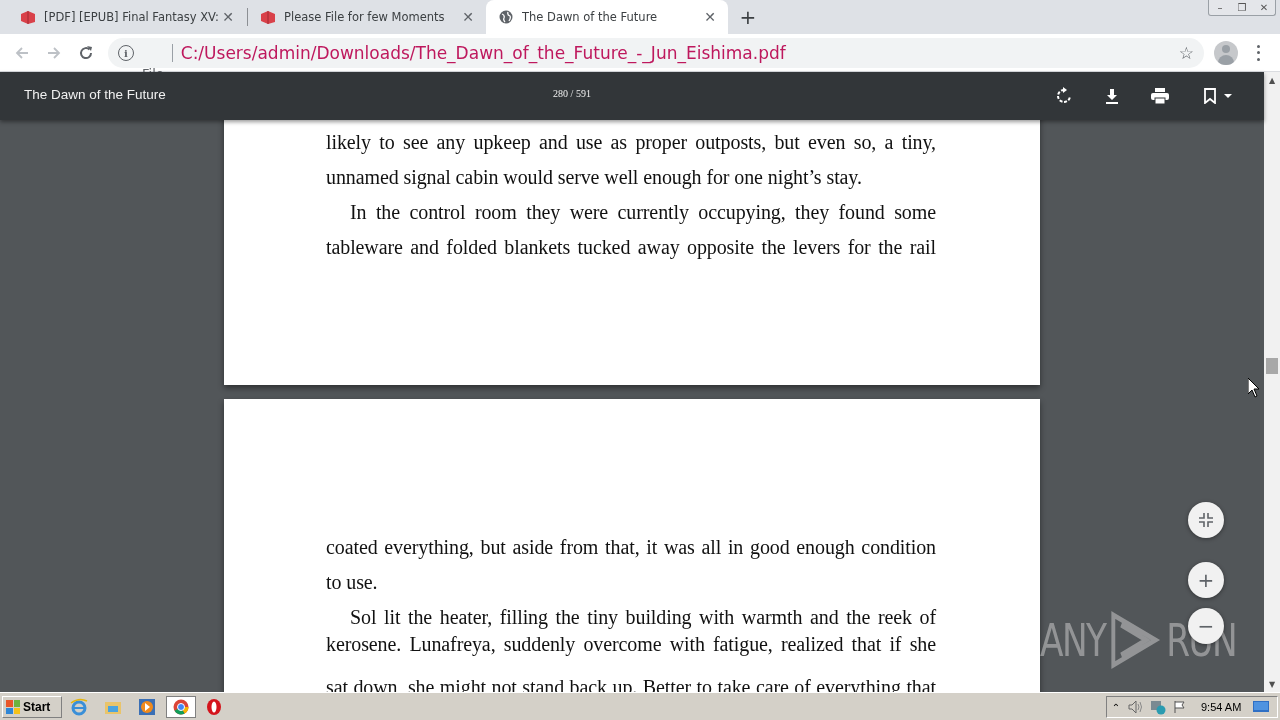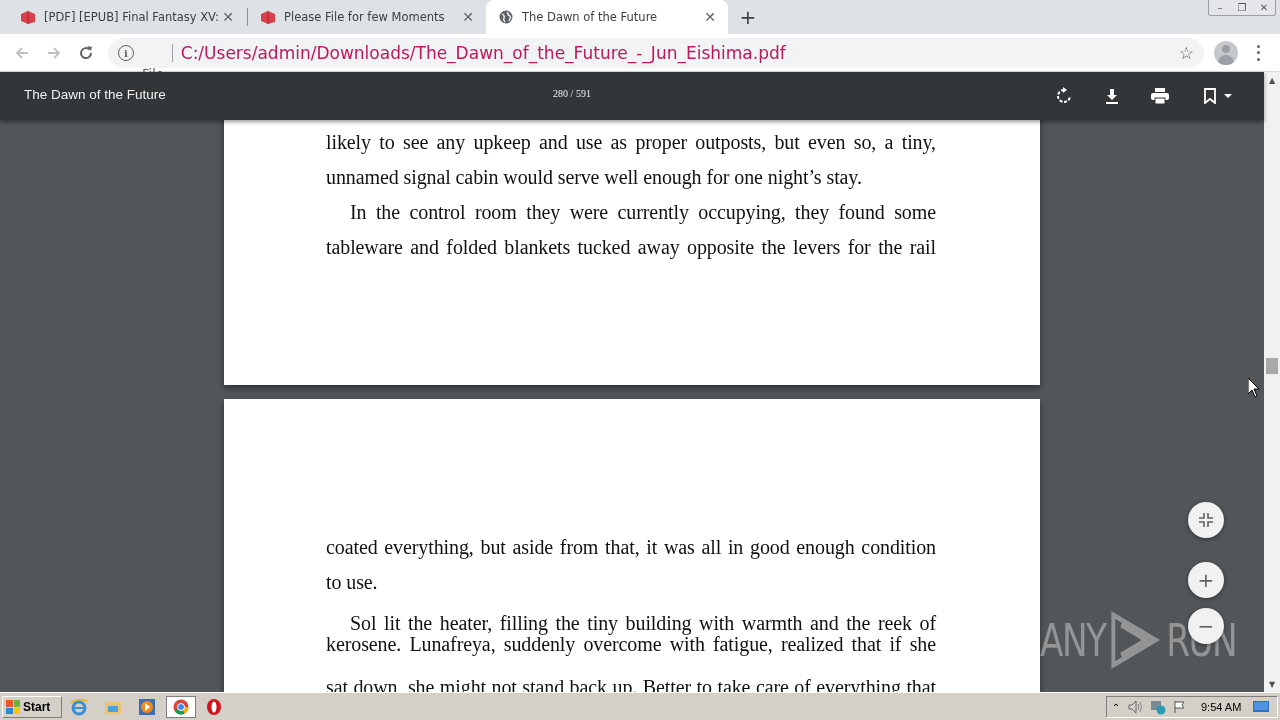--- a/index.html
+++ b/index.html
@@ -178,21 +178,21 @@
 <div class="viewer">
   <div class="page" style="top:-100px;height:365px;">
     <p style="top:105px;">likely to see any upkeep and use as proper outposts, but even so, a tiny,</p>
     <p class="last" style="top:140px;">unnamed signal cabin would serve well enough for one night’s stay.</p>
     <p class="indent" style="top:175px;">In the control room they were currently occupying, they found some</p>
     <p style="top:210px;">tableware and folded blankets tucked away opposite the levers for the rail</p>
   </div>
   <div class="page" style="top:279px;height:400px;">
     <p style="top:131px;">coated everything, but aside from that, it was all in good enough condition</p>
     <p class="last" style="top:166px;">to use.</p>
-    <p class="indent" style="top:201px;margin-top:6px;">Sol lit the heater, filling the tiny building with warmth and the reek of</p>
+    <p class="indent" style="top:201px;">Sol lit the heater, filling the tiny building with warmth and the reek of</p>
     <p style="top:228px;">kerosene. Lunafreya, suddenly overcome with fatigue, realized that if she</p>
     <p style="top:271px;">sat down, she might not stand back up. Better to take care of everything that</p>
   </div>
 </div>
 
 <div class="fab" style="top:502px;">
   <svg width="14" height="14" viewBox="0 0 14 14">
     <path d="M5 0 V5 H0 M9 0 V5 H14 M5 14 V9 H0 M9 14 V9 H14" stroke="#5f6368" stroke-width="1.6" fill="none"></path>
   </svg>
 </div>

